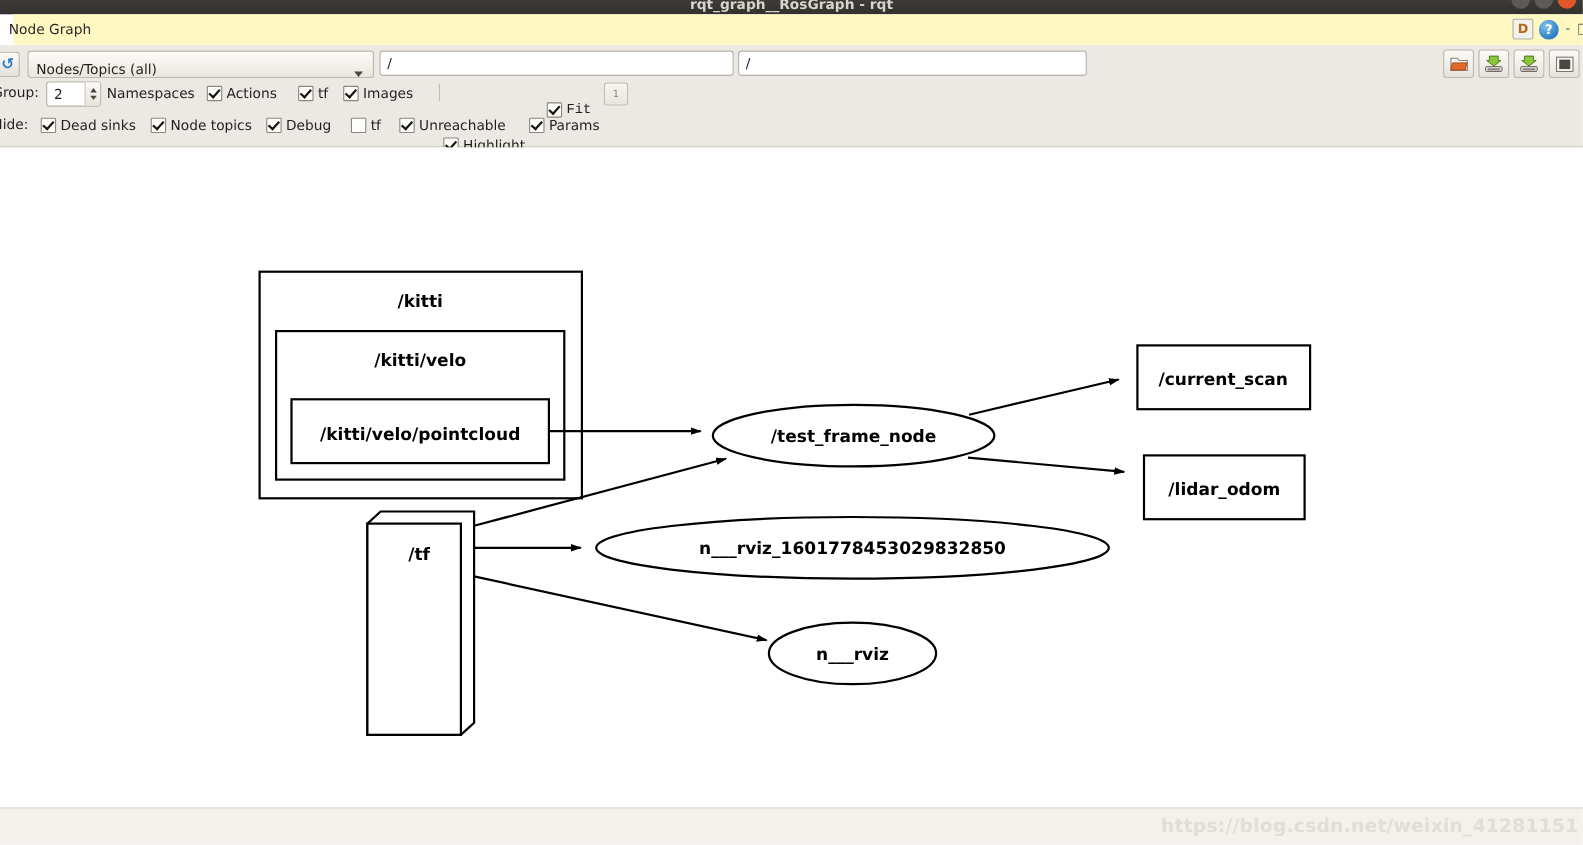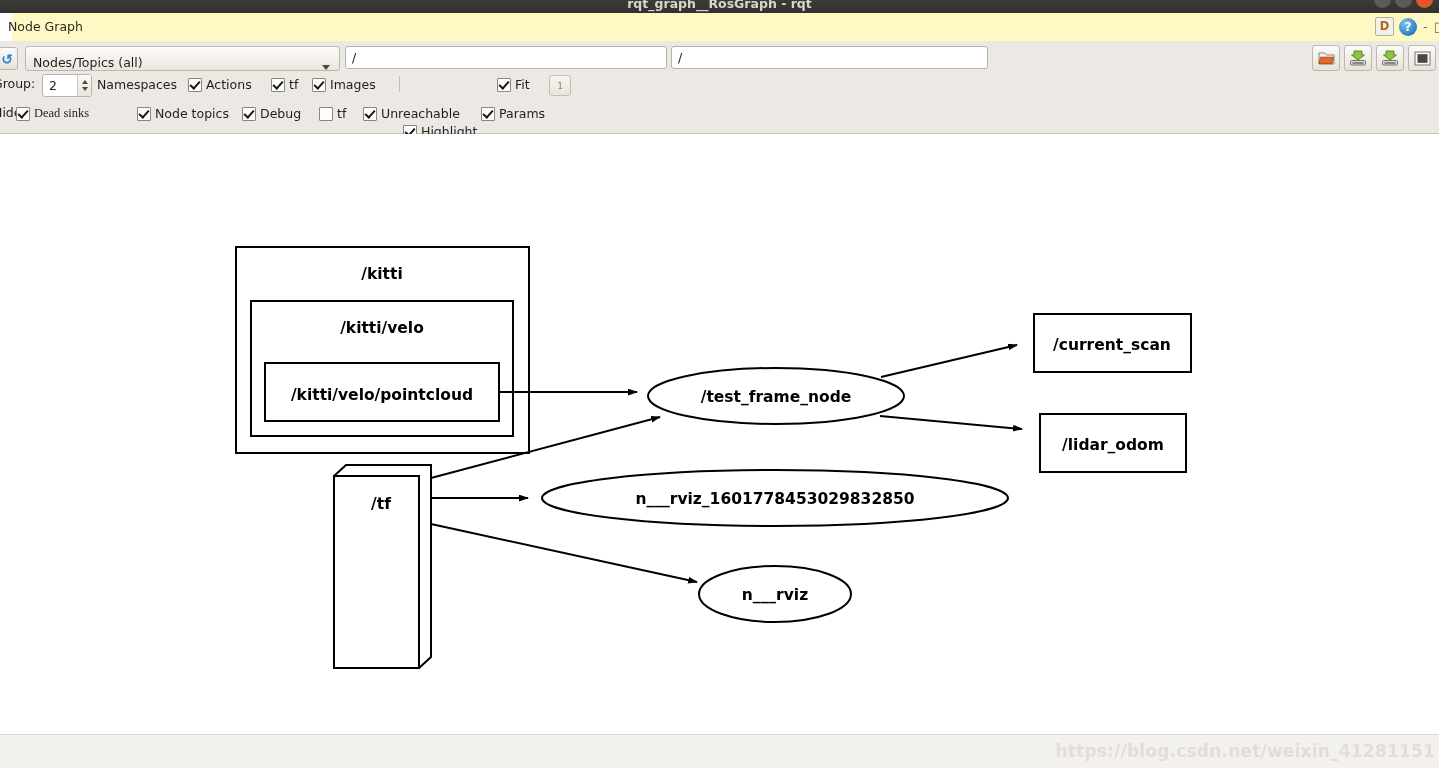--- a/index.html
+++ b/index.html
@@ -248,34 +248,34 @@
         <span class="lbl">Images</span>
       </span>
 
       <span class="vsep" style="position:absolute;left:392px;top:2px;"></span>
 
       <span class="chk" style="position:absolute;left:403px;top:3px;margin-top:47px;">
         <span class="box on"></span>
         <span class="lbl">Highlight</span>
       </span>
 
-      <span class="chk" style="position:absolute;left:497px;top:3px;">
+      <span class="chk" style="position:absolute;left:497px;top:19px;font-family:Liberation Mono, monospace;">
         <span class="box on"></span>
         <span class="lbl">Fit</span>
       </span>
 
       <span class="minibtn" style="position:absolute;left:549px;top:1px;">
         <span>1</span>
       </span>
     </div>
 
     <div class="row row3">
       <span class="lbl hide-label">Hide:</span>
 
-      <span class="chk" style="position:absolute;left:16px;top:3px;font-family:Liberation Serif, serif;">
+      <span class="chk" style="position:absolute;left:37px;top:3px;">
         <span class="box on"></span>
         <span class="lbl">Dead sinks</span>
       </span>
 
       <span class="chk" style="position:absolute;left:137px;top:3px;">
         <span class="box on"></span>
         <span class="lbl">Node topics</span>
       </span>
 
       <span class="chk" style="position:absolute;left:242px;top:3px;">

